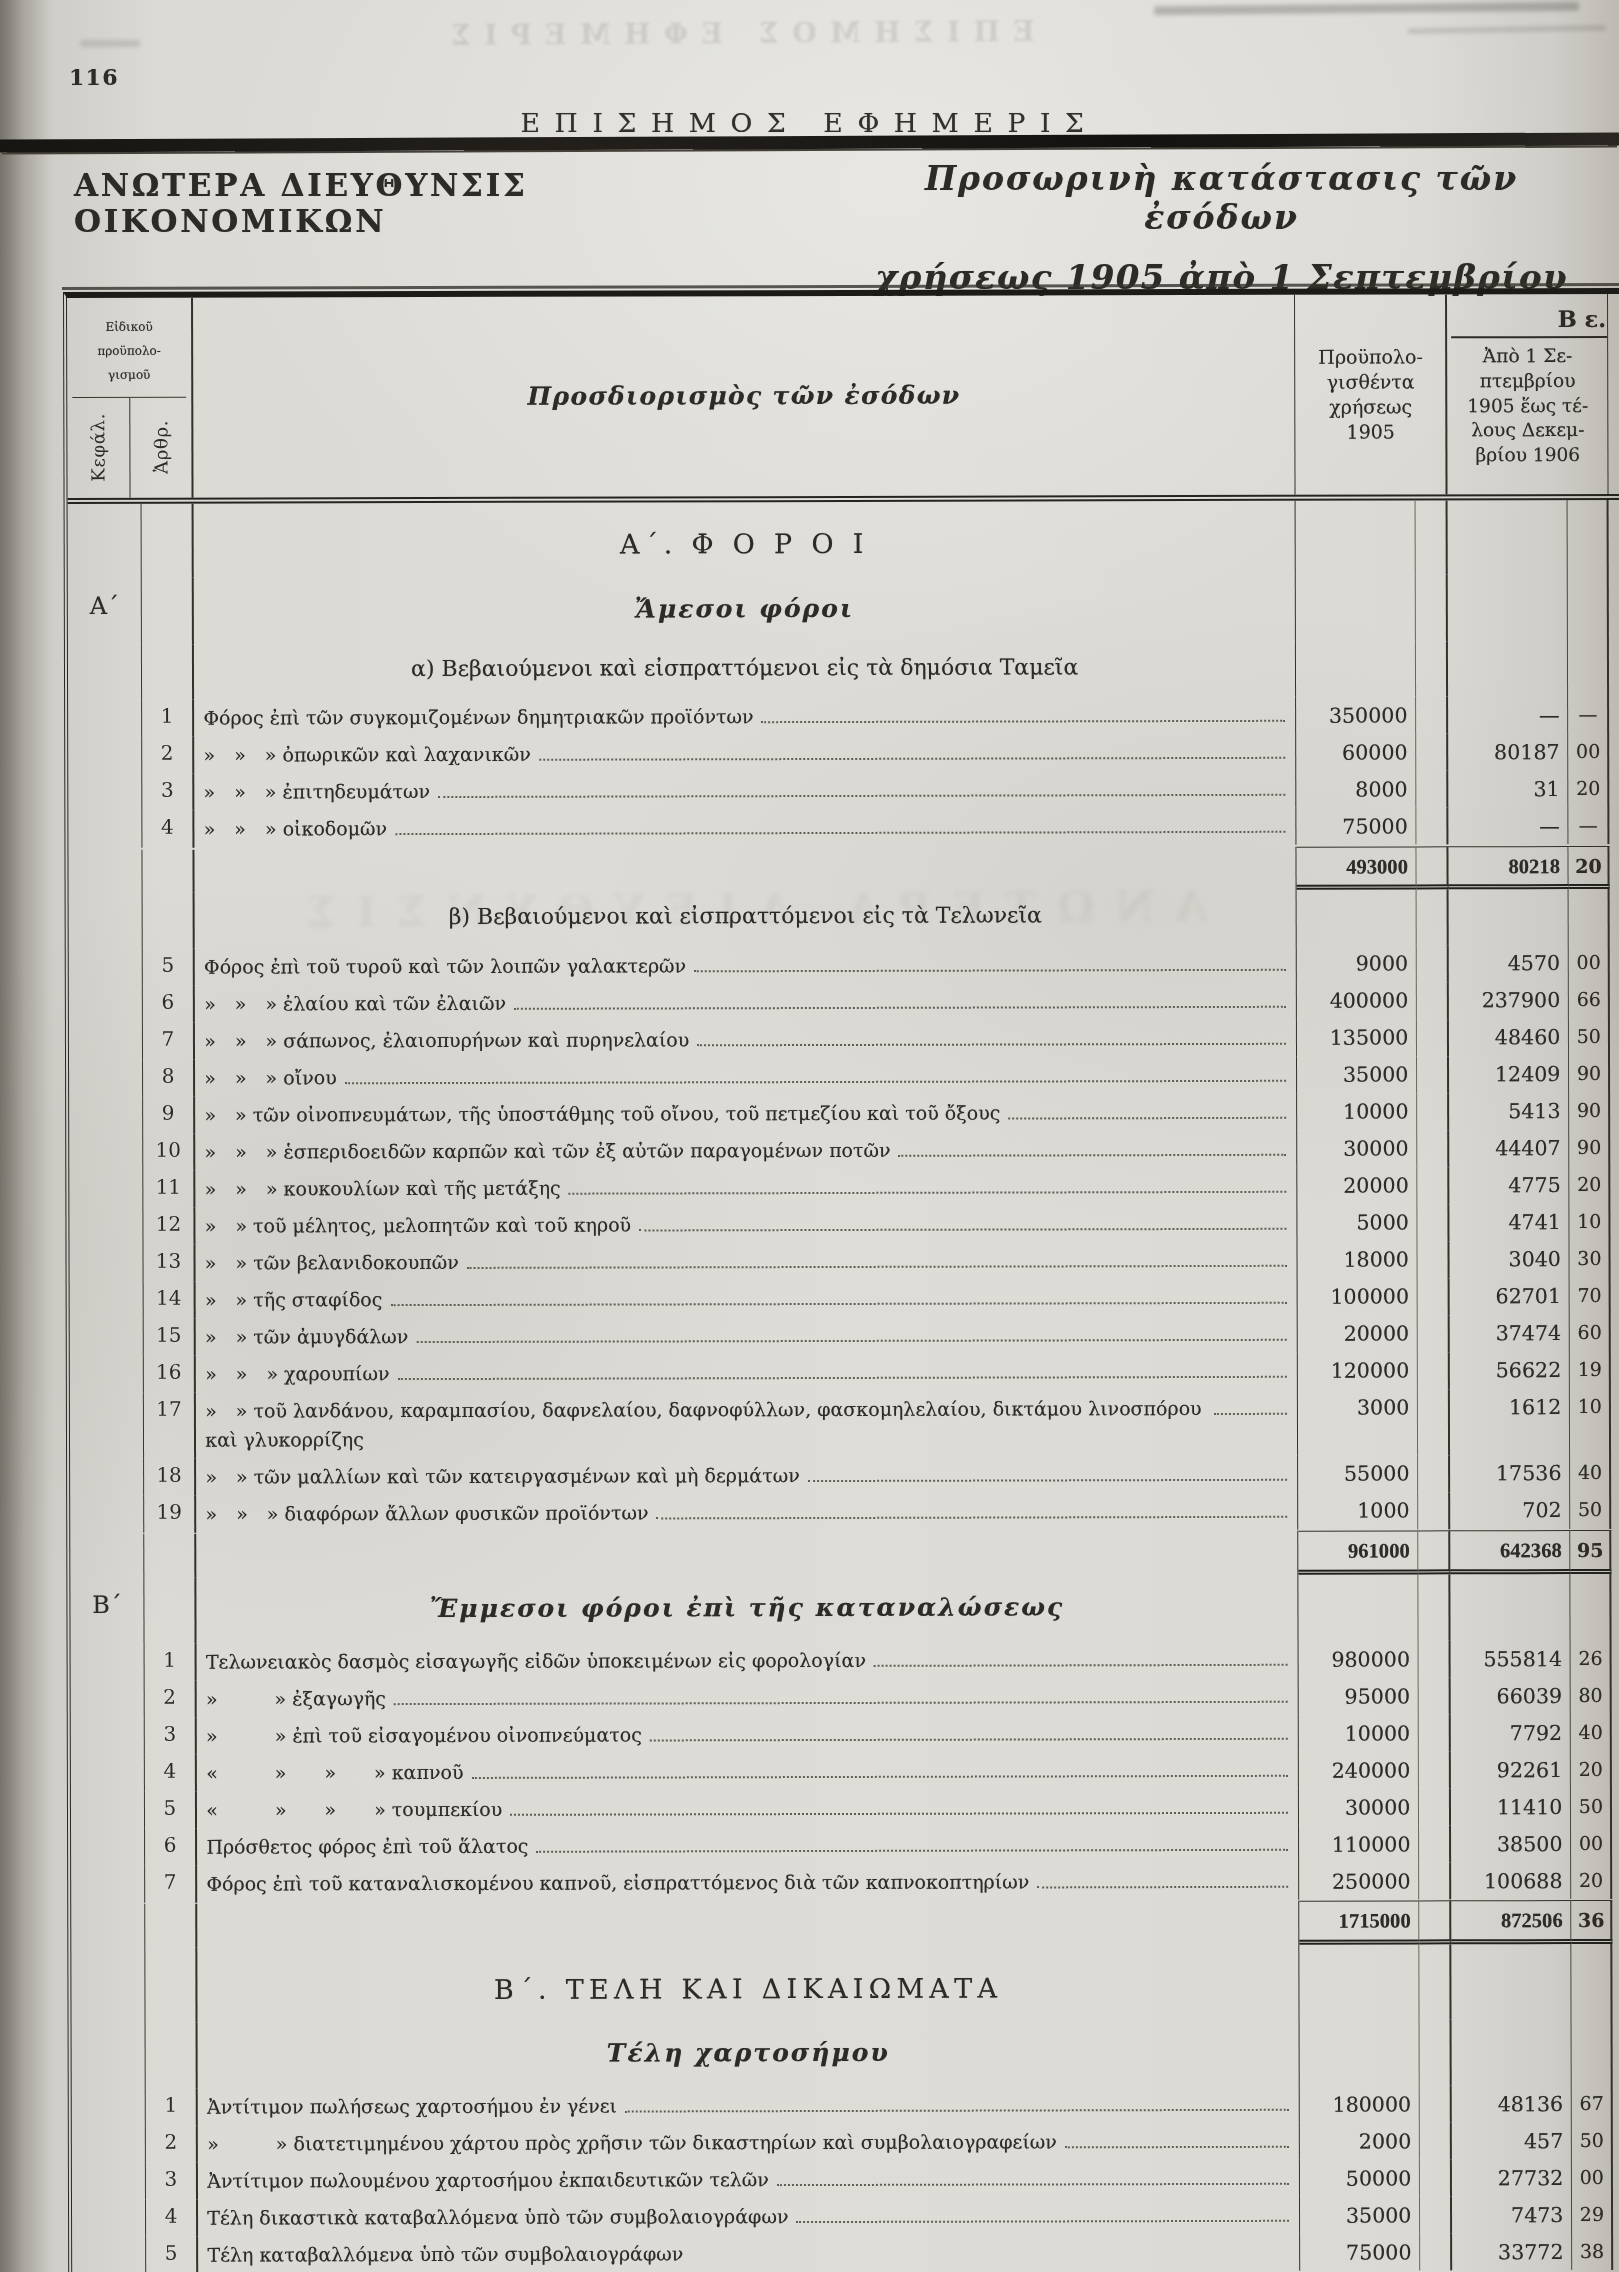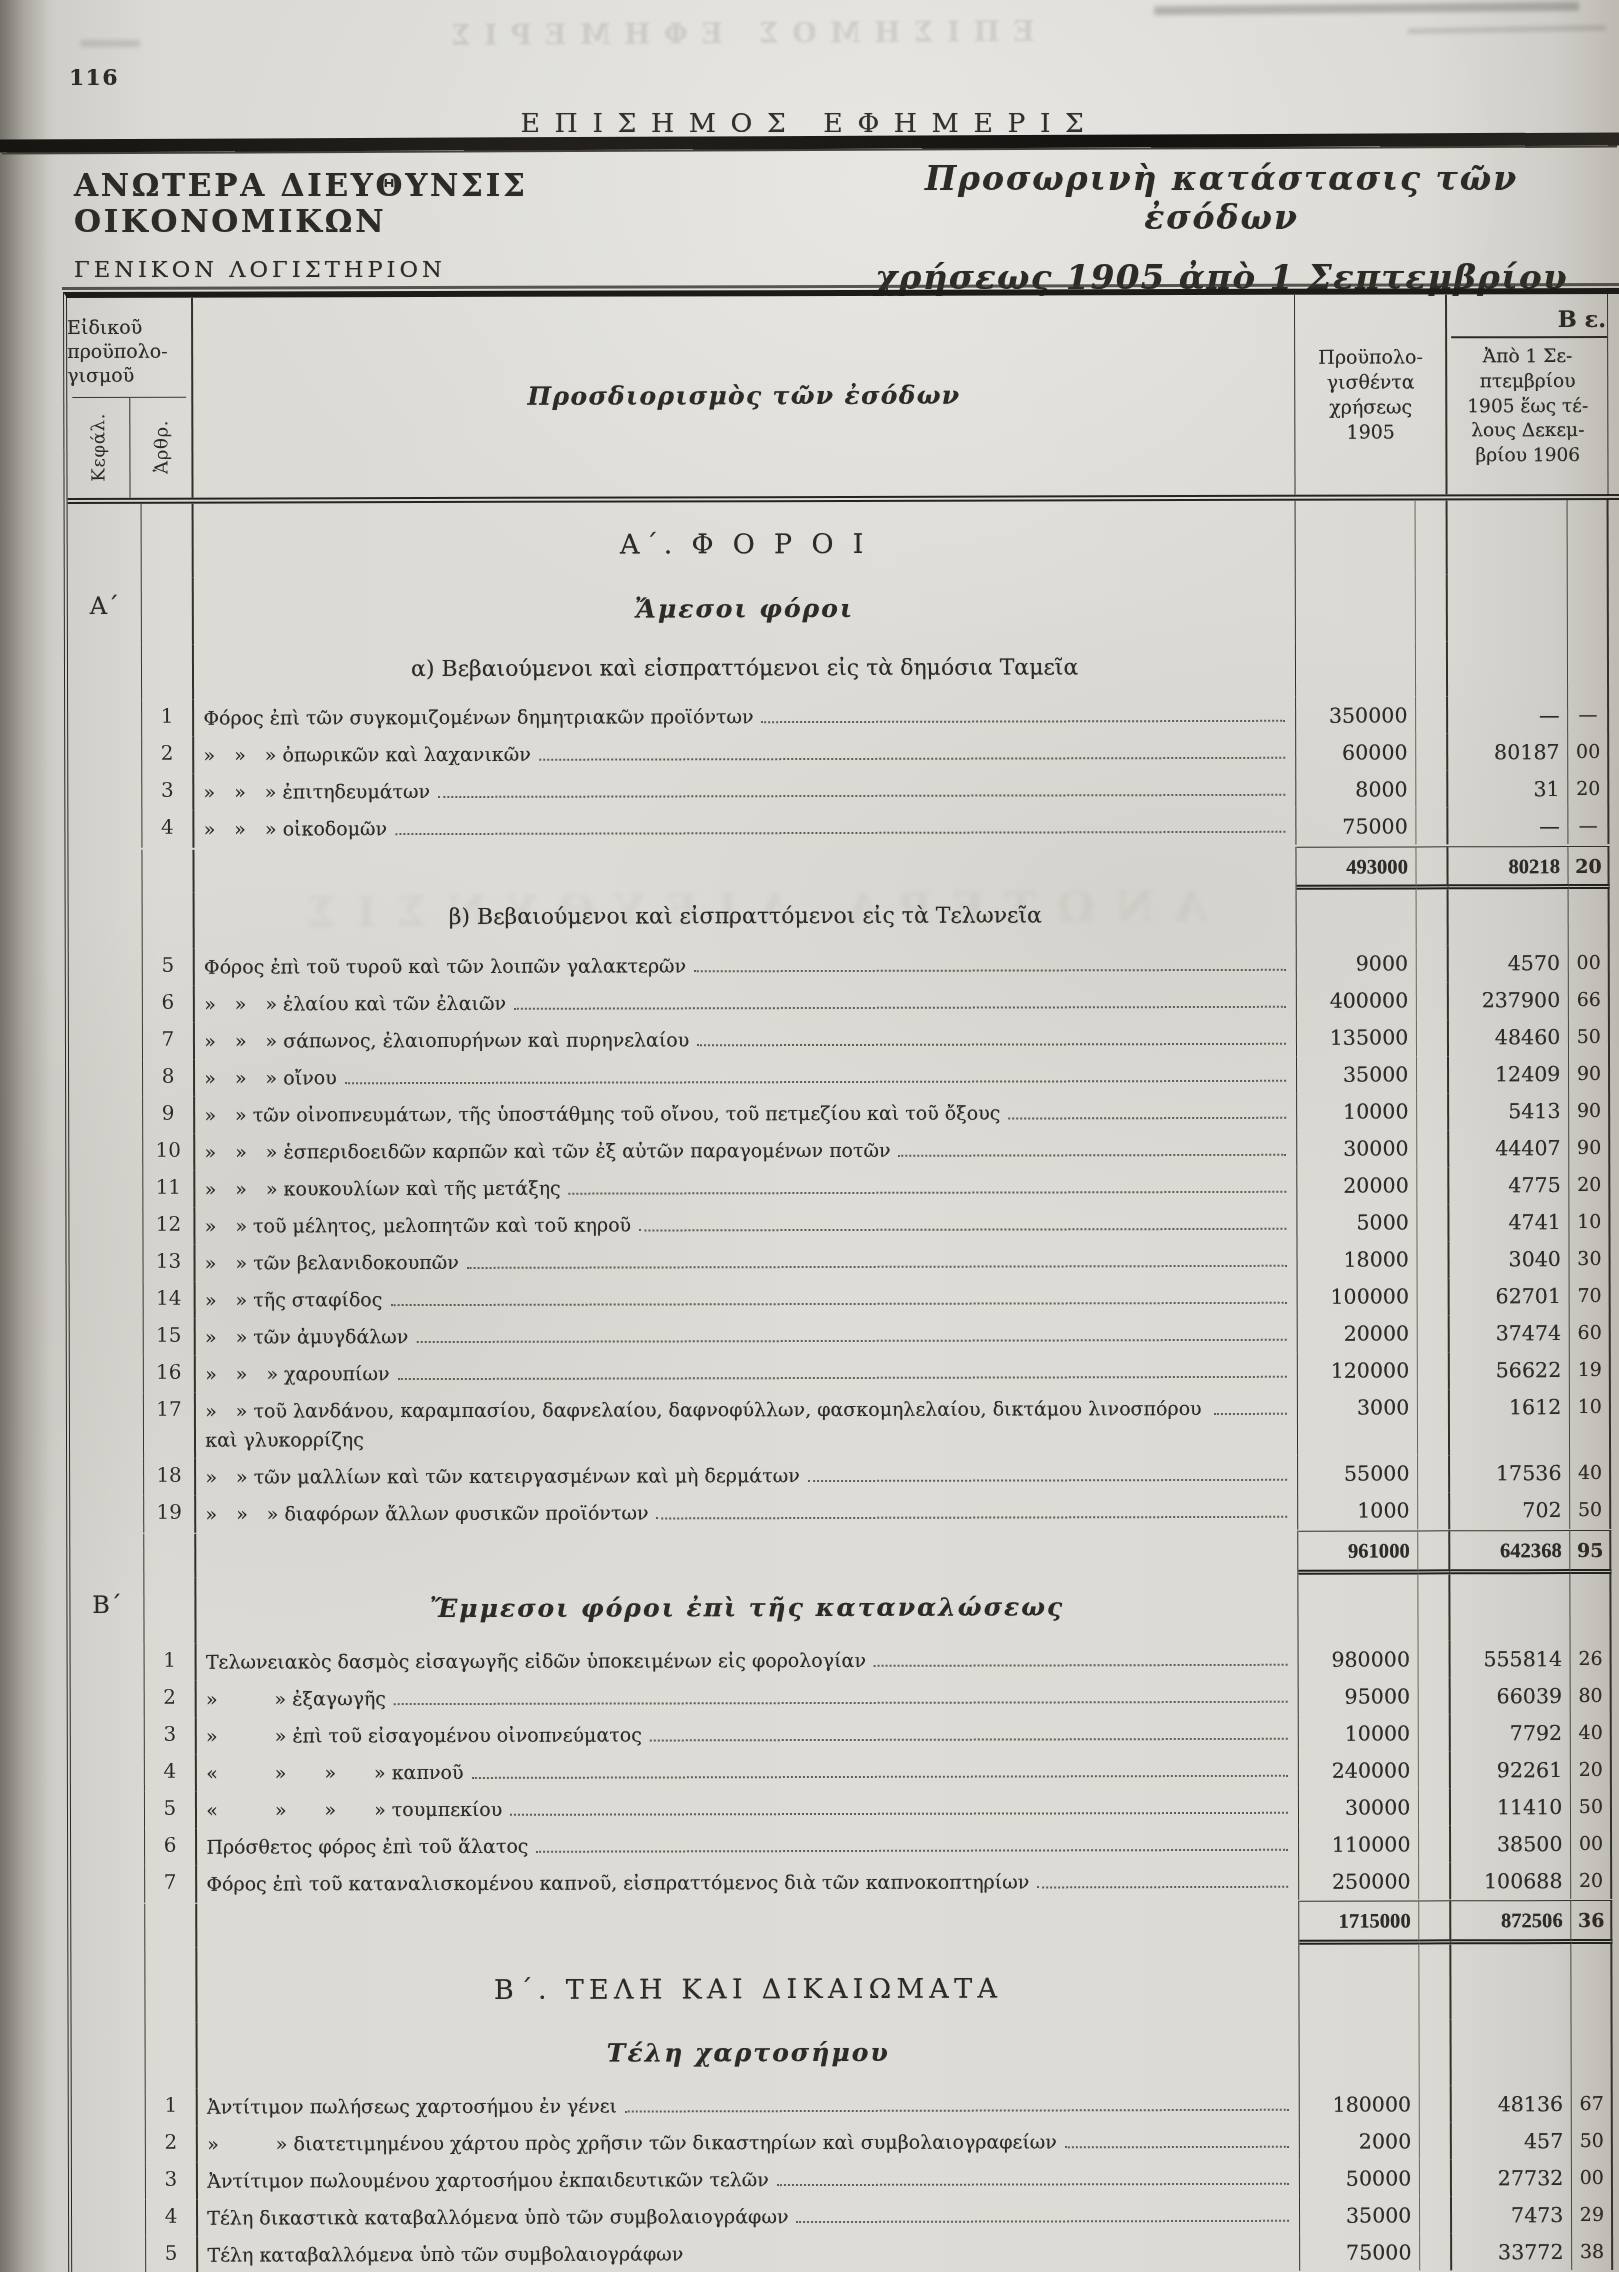--- a/index.html
+++ b/index.html
@@ -59,21 +59,21 @@
   .cols{display:grid;grid-template-columns:74px 52px minmax(0,1fr) 120px 32px 120px 41px 10.6px;}
 
   
   .thead{border-bottom:6px double #26241f;}
   .thead .hc{border-right:1.3px solid #34312b;position:relative;}
   .hc.hc12{grid-column:1 / span 2;border-right:2px solid #34312b;padding-top:17.3px;}
   .hc.hc3{display:flex;align-items:center;justify-content:center;}
   .hc.hc4{grid-column:4 / span 2;border-right:2.7px double #34312b;display:flex;align-items:center;justify-content:center;}
   .hc.hc5{grid-column:6 / span 2;border-right:1.3px solid #34312b;}
   .hc.hc7{border-right:none;}
-  .group-label{white-space:pre-line;text-align:left;font-size:19px;line-height:24px;}
+  .group-label{white-space:pre-line;text-align:center;font-size:12px;line-height:24px;}
   .group-rule{margin:9.3px 5.3px 0 5.3px;border-top:1.3px solid #3a362f;}
   .vlabs{display:flex;height:100px;}
   .vlab{flex:1;display:flex;align-items:center;justify-content:center;}
   .vlab+.vlab{border-left:1.3px solid #34312b;}
   .vlab span{writing-mode:vertical-rl;transform:rotate(180deg);font-size:18px;letter-spacing:0.7px;}
   .desc-head{font-size:25px;font-weight:bold;font-style:italic;letter-spacing:1.3px;text-align:center;}
   .budg-head{white-space:pre-line;text-align:center;font-size:19px;line-height:25px;}
   .coll-wrap{padding-top:6.6px;}
   .corner-frag{text-align:right;font-size:22.6px;font-weight:bold;padding:5.3px 1.3px 4px 0;}
   .coll-rule{border-top:2px solid #2e2b26;margin:0 0 6.6px 4px;}
@@ -125,21 +125,20 @@
   <div class="pagehead">
     <span class="pagenum inky">116</span>
     <span class="runhead">ΕΠΙΣΗΜΟΣ ΕΦΗΜΕΡΙΣ</span>
   </div>
 
   <div class="band"></div>
 
   <div class="masthead">
     <div class="mast-left">
       <div class="dept inky">ΑΝΩΤΕΡΑ ΔΙΕΥΘΥΝΣΙΣ ΟΙΚΟΝΟΜΙΚΩΝ</div>
-      <div class="office inky">ΓΕΝΙΚΟΝ ΛΟΓΙΣΤΗΡΙΟΝ</div>
     </div>
     <div class="mast-right">
       <div class="t1 inky">Προσωρινὴ κατάστασις τῶν ἐσόδων</div>
       <div class="t2 inky">χρήσεως 1905 ἀπὸ 1 Σεπτεμβρίου</div>
     </div>
   </div>
 
   <div class="table">
     <div class="thead cols">
       <div class="hc hc12">

